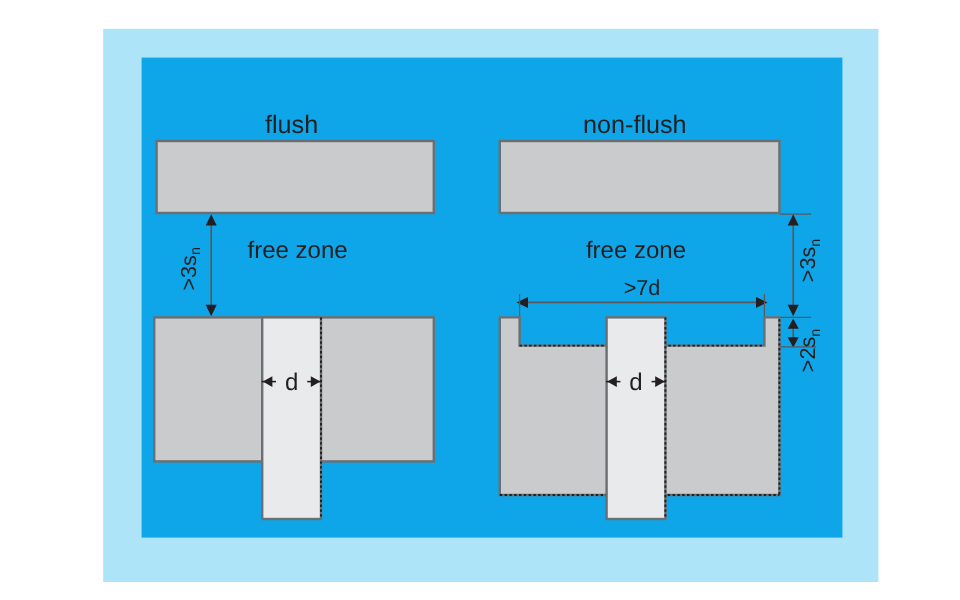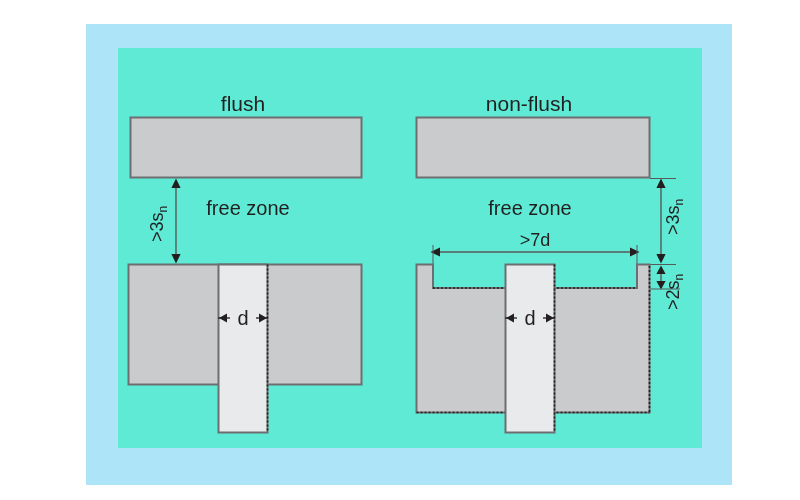--- a/index.html
+++ b/index.html
@@ -28,21 +28,21 @@
     height: 461px;
     background: #ade4f8;
     box-sizing: border-box;
   }
   #canvas {
     position: absolute;
     left: 118px;
     top: 48px;
     width: 584px;
     height: 400px;
-    background: #5eead4;
+    background: #0ea5e9;
     overflow: hidden;
   }
   #canvas svg {
     display: block;
   }
   .lbl {
     font-family: "Liberation Sans", sans-serif;
     fill: #231f20;
   }
   .title-lbl { font-size: 21px; }

